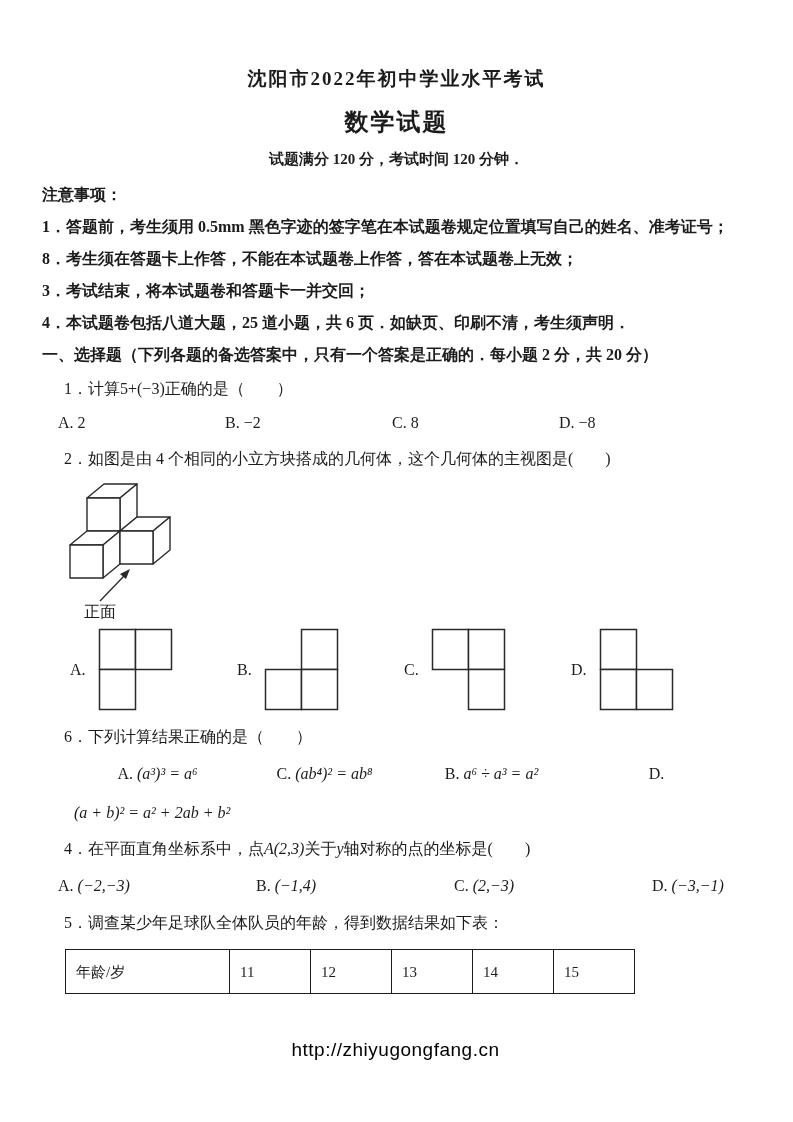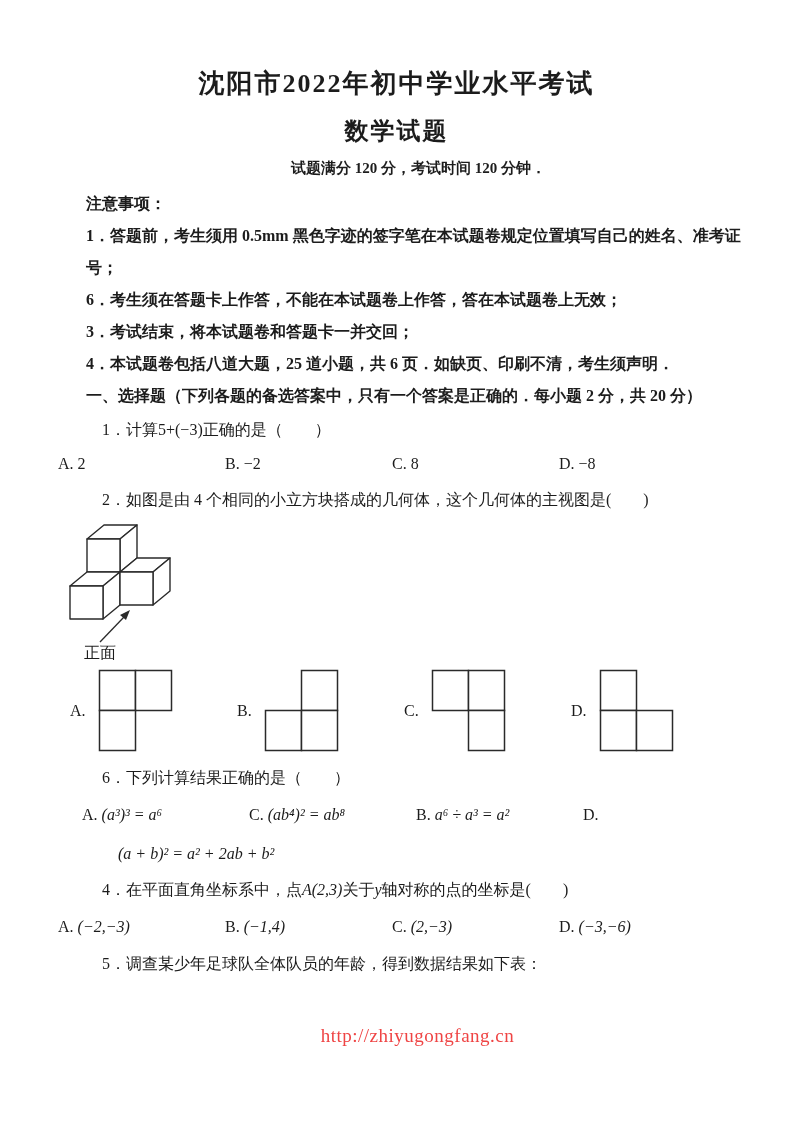--- a/index.html
+++ b/index.html
@@ -8,103 +8,103 @@
     width:793px; height:1122px;
     background:#ffffff;
     color:#1c1c1c;
     font-family:"Liberation Serif","DejaVu Serif",serif;
     font-size:16px;
     overflow:hidden;
   }
   .page-title {
     margin:0; padding-top:66px;
     text-align:center;
-    font-size:26px; font-weight:bold;
+    font-size:19px; font-weight:bold;
     letter-spacing:2px;
   }
   .page-subtitle {
     margin:14px 0 0 0;
     text-align:center;
     font-size:24px; font-weight:bold;
     letter-spacing:2px;
   }
   .exam-info {
     margin:12px 0 0 0;
     text-align:center;
     font-size:15px; font-weight:bold;
   }
   .body-block { margin:10px 44px 0 42px; line-height:32px; }
-  p { margin:0;padding-left:44px; }
+  p { margin:0; }
   .bold { font-weight:bold; }
-  .q { margin-left:16px; }
+  .q { margin-left:22px; }
   .tall { line-height:36px; }
   .opt-grid {
     display:grid;
     grid-template-columns:repeat(4,167px);
     margin-left:16px;
     line-height:32px;
   }
-  .opt-grid.roomy { line-height:38px; }
+  .opt-grid.roomy { line-height:38px;gap:31px; }
   .math  { font-family:"Liberation Serif","DejaVu Serif",serif; }
   .ital  { font-style:italic; }
   .cube-fig { margin:4px 0 0 20px; height:142px; }
   .fig-opts {
     display:grid;
     grid-template-columns:repeat(4,167px);
     margin-left:28px;
     height:98px;
     align-items:center;
   }
   .fig-opt { display:flex; align-items:center; gap:12px; }
   .fig-opt svg { display:block; }
   .formula-row {
     display:grid;
     grid-template-columns:repeat(4,167px);
-    margin-left:40px;
-    height:42px; align-items:center;
+    margin-left:32px;
+    height:42px; align-items:center;text-align:center;
   }
   .age-table {
     border-collapse:collapse;
     margin:10px 0 0 23px;
     font-size:15px;
   }
   .age-table td {
     border:1.6px solid #1c1c1c;
     height:43px;
     padding:0 0 0 10px;
     vertical-align:middle;
   }
   .age-table td.c0 { width:153px; }
   .age-table td.cn { width:70px; }
   .watermark {
     margin-top:40px;
     text-align:center;
-    font-family:Liberation Serif, serif;
+    font-family:Liberation Sans, sans-serif;
     font-size:19px;
-    color:#ef4444;
+    color:#000000;
     letter-spacing:0.5px;
   }
   .fig-label { white-space:nowrap; }
   svg .edge { fill:#ffffff; stroke:#2a2a2a; stroke-width:1.4; stroke-linejoin:round; }
   svg .thin { stroke:#2a2a2a; stroke-width:1.3; }
 </style>
 </head>
 <body>
 
 <div class="page">
 
   <h1 class="page-title">沈阳市2022年初中学业水平考试</h1>
   <div class="page-subtitle">数学试题</div>
   <p class="exam-info">试题满分 120 分，考试时间 120 分钟．</p>
 
   <div class="body-block">
 
     <p class="bold">注意事项：</p>
     <p class="bold">1．答题前，考生须用 0.5mm 黑色字迹的签字笔在本试题卷规定位置填写自己的姓名、准考证号；</p>
-    <p class="bold">6．考生须在答题卡上作答，不能在本试题卷上作答，答在本试题卷上无效；</p>
+    <p class="bold">8．考生须在答题卡上作答，不能在本试题卷上作答，答在本试题卷上无效；</p>
     <p class="bold">3．考试结束，将本试题卷和答题卡一并交回；</p>
     <p class="bold">4．本试题卷包括八道大题，25 道小题，共 6 页．如缺页、印刷不清，考生须声明．</p>
 
     <p class="bold">一、选择题（下列各题的备选答案中，只有一个答案是正确的．每小题 2 分，共 20 分）</p>
 
     <p class="q tall"><span>1．计算</span><span class="math">5+(−3)</span><span>正确的是（　　）</span></p>
     <div class="opt-grid">
       <span>A. 2</span>
       <span>B. −2</span>
       <span>C. 8</span>
@@ -176,22 +176,34 @@
       <span><span>B.</span>&nbsp;<span class="math ital">a⁶ ÷ a³ = a²</span></span>
       <span><span>D.</span>&nbsp;<span class="math ital"></span></span>
     </div>
     <p class="tall math ital" style="margin-left:32px;">(a + b)² = a² + 2ab + b²</p>
 
     <p class="q tall"><span>4．在平面直角坐标系中，点</span><span class="math ital">A(2,3)</span><span>关于</span><span class="math ital">y</span><span>轴对称的点的坐标是(　　)</span></p>
     <div class="opt-grid roomy">
       <span><span>A.</span>&nbsp;<span class="math ital">(−2,−3)</span></span>
       <span><span>B.</span>&nbsp;<span class="math ital">(−1,4)</span></span>
       <span><span>C.</span>&nbsp;<span class="math ital">(2,−3)</span></span>
-      <span><span>D.</span>&nbsp;<span class="math ital">(−3,−6)</span></span>
+      <span><span>D.</span>&nbsp;<span class="math ital">(−3,−1)</span></span>
     </div>
 
     <p class="q" style="margin-top:2px;">5．调查某少年足球队全体队员的年龄，得到数据结果如下表：</p>
 
+    <table class="age-table">
+      <tbody>
+          <tr>
+        <td class="c0">年龄/岁</td>
+        <td class="cn">11</td>
+        <td class="cn">12</td>
+        <td class="cn">13</td>
+        <td class="cn">14</td>
+        <td class="cn">15</td>
+      </tr>
+    </tbody>
+      </table>
 
     <p class="watermark">http://zhiyugongfang.cn</p>
 
   </div>
 </div>
 
 </body></html>

